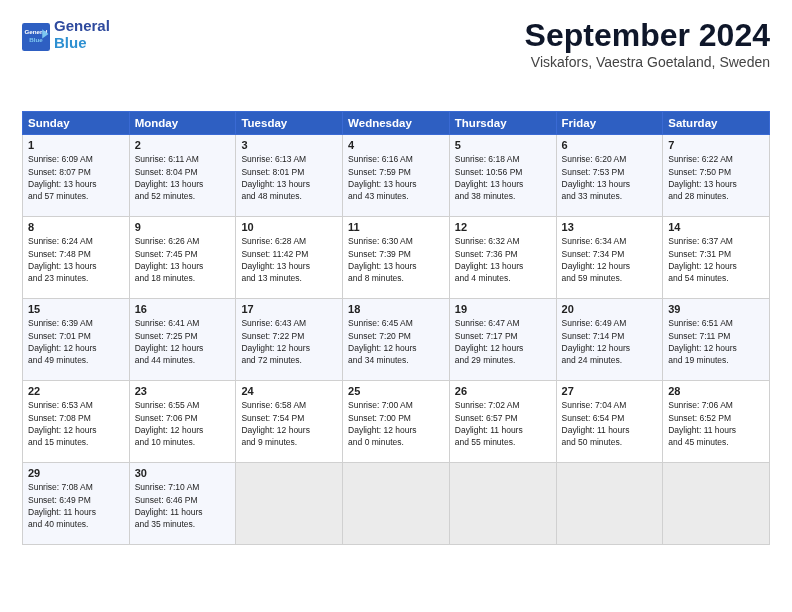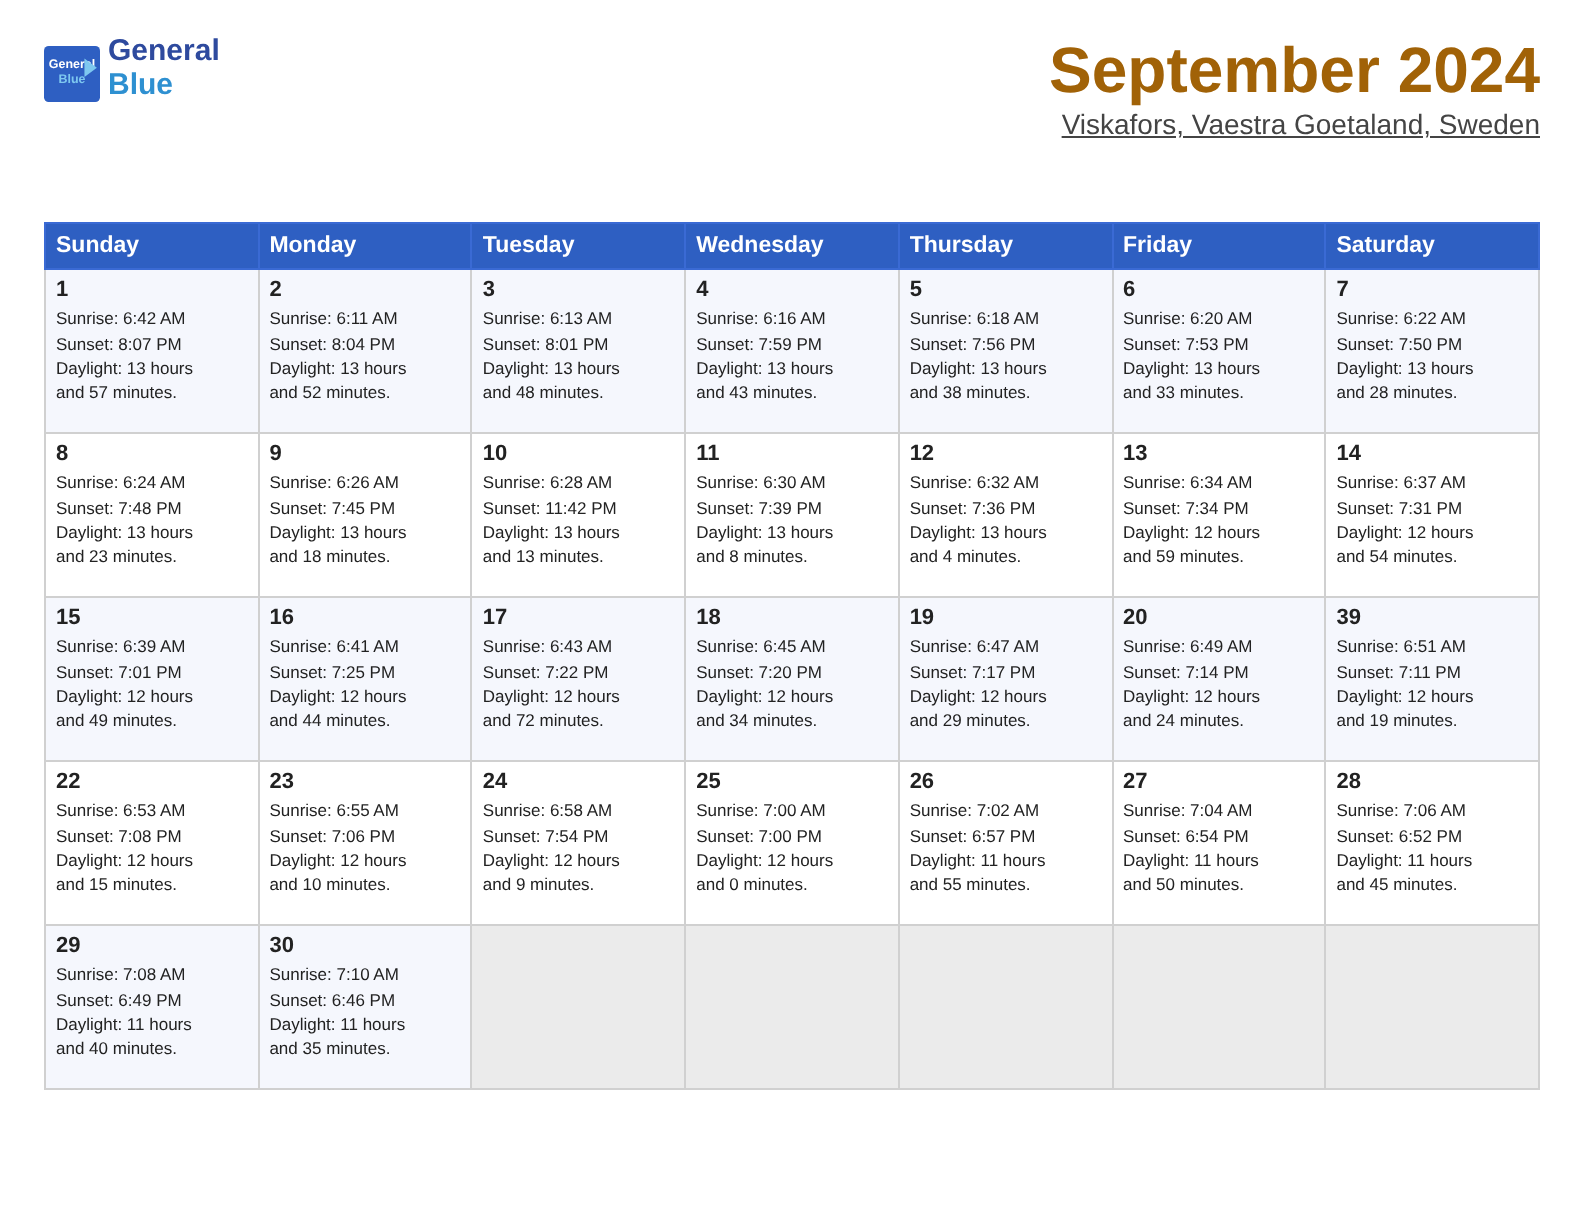--- a/index.html
+++ b/index.html
@@ -37,28 +37,27 @@
     .logo-icon {
       width: 28px;
       height: 28px;
     }
     .title-block {
       text-align: right;
     }
     .calendar-title {
       font-size: 32px;
       font-weight: bold;
-      color: #a16207;
+      color: #0f172a;
       line-height: 1.1;
     }
     .calendar-subtitle {
       font-size: 14px;
       color: #444;
       margin-top: 1px;
-      text-decoration: underline;
     }
     table {
       width: 100%;
       border-collapse: collapse;
       table-layout: fixed;
       margin-top: 41px;
     }
     thead tr th {
       background: #2e5fc2;
       color: #fff;
@@ -126,21 +125,21 @@
         <th>Wednesday</th>
         <th>Thursday</th>
         <th>Friday</th>
         <th>Saturday</th>
       </tr>
     </thead>
     <tbody id="cal-body">
     <tr>
           <td>
         <span class="day-num">1</span>
-        <span class="cell-line">Sunrise: 6:42 AM</span>
+        <span class="cell-line">Sunrise: 6:09 AM</span>
         <span class="cell-line">Sunset: 8:07 PM</span>
         <span class="cell-line">Daylight: 13 hours</span>
         <span class="cell-line">and 57 minutes.</span>
       </td>
           <td>
         <span class="day-num">2</span>
         <span class="cell-line">Sunrise: 6:11 AM</span>
         <span class="cell-line">Sunset: 8:04 PM</span>
         <span class="cell-line">Daylight: 13 hours</span>
         <span class="cell-line">and 52 minutes.</span>
@@ -155,21 +154,21 @@
           <td>
         <span class="day-num">4</span>
         <span class="cell-line">Sunrise: 6:16 AM</span>
         <span class="cell-line">Sunset: 7:59 PM</span>
         <span class="cell-line">Daylight: 13 hours</span>
         <span class="cell-line">and 43 minutes.</span>
       </td>
           <td>
         <span class="day-num">5</span>
         <span class="cell-line">Sunrise: 6:18 AM</span>
-        <span class="cell-line">Sunset: 7:56 PM</span>
+        <span class="cell-line">Sunset: 10:56 PM</span>
         <span class="cell-line">Daylight: 13 hours</span>
         <span class="cell-line">and 38 minutes.</span>
       </td>
           <td>
         <span class="day-num">6</span>
         <span class="cell-line">Sunrise: 6:20 AM</span>
         <span class="cell-line">Sunset: 7:53 PM</span>
         <span class="cell-line">Daylight: 13 hours</span>
         <span class="cell-line">and 33 minutes.</span>
       </td>

